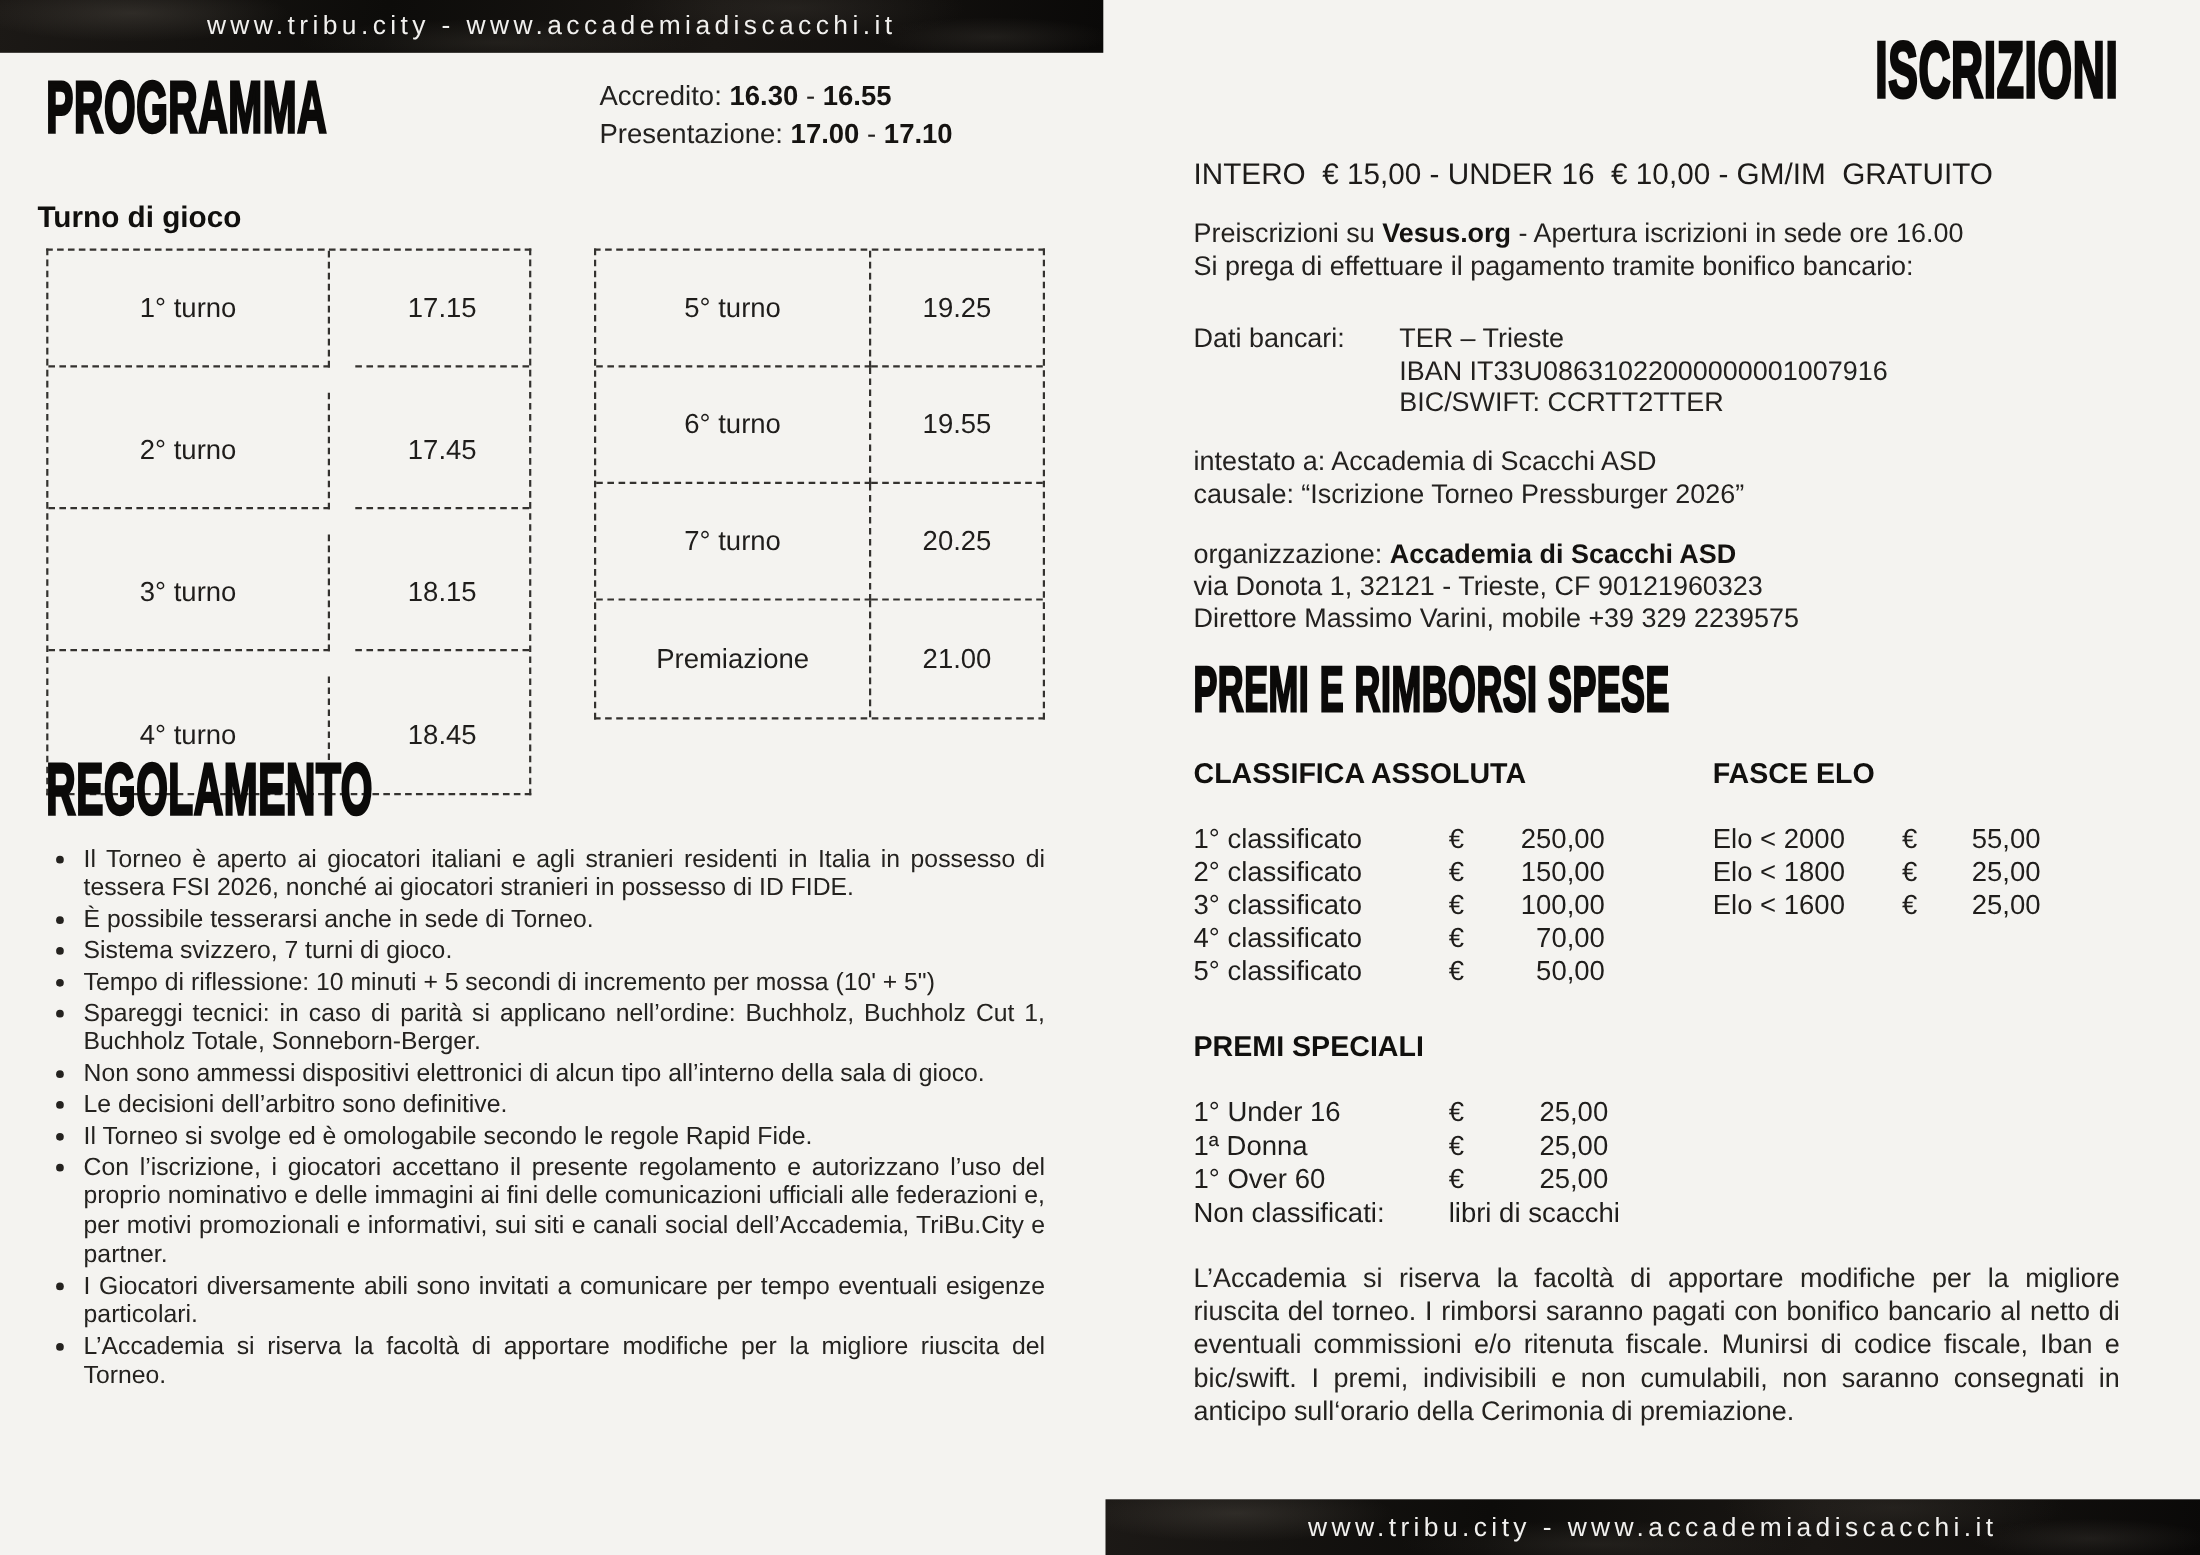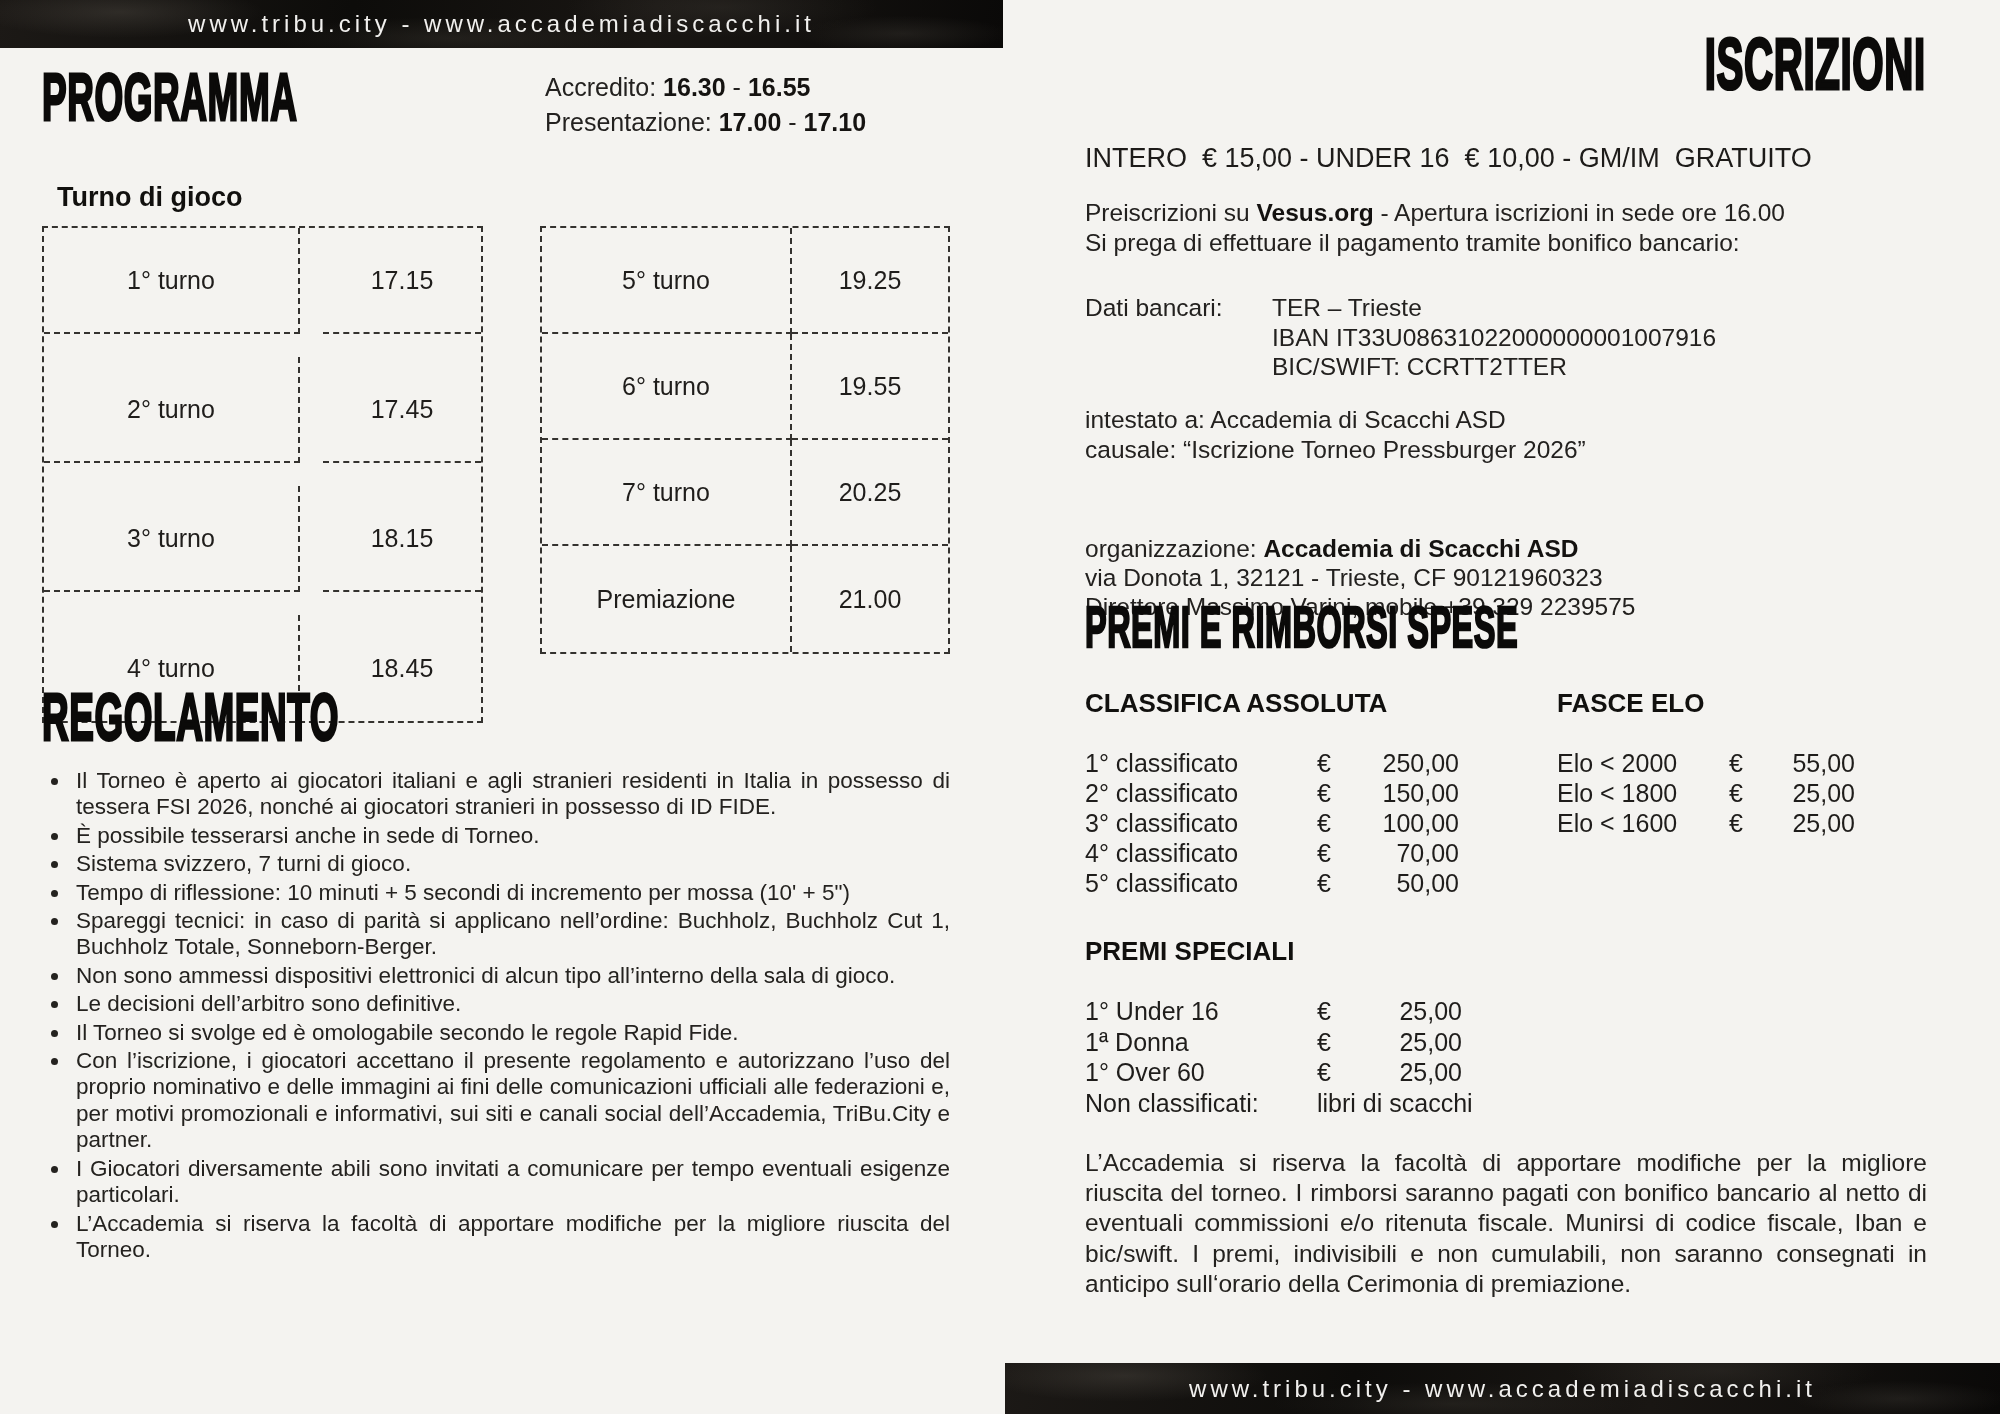--- a/index.html
+++ b/index.html
@@ -35,21 +35,21 @@
     letter-spacing:.015em;
     -webkit-text-stroke:.045em #0b0a09;
   }
   .huge.right-anchor{text-align:right;}
   .huge.right-anchor>span{transform-origin:100% 0;}
 
   
   .sched{position:absolute;left:545px;top:70px;font-size:25px;line-height:35px;color:#23211f;}
   .sched b{font-weight:bold;color:#151311;margin-top:10px;}
   .subhead{position:absolute;font-weight:bold;color:#11100e;}
-  #turno-sub{left:57px;top:182px;font-size:27px;}
+  #turno-sub{left:34px;top:182px;font-size:27px;}
 
   .rtable{position:absolute;display:grid;border:2px dashed #34322f;}
   .rtable .cell{
     border-right:2px dashed #34322f;border-bottom:2px dashed #34322f;
     display:flex;align-items:center;justify-content:center;
     font-size:25px;color:#1f1d1b;
   }
   .rtable .cell.lc{border-right:none;}
   .rtable .cell.lr{border-bottom:none;}
   #table-left{left:42px;top:226px;grid-template-columns:256px 158px;grid-template-rows:repeat(4,106px);gap:23px;}
@@ -66,21 +66,21 @@
 
   
   .rline{position:absolute;color:#23211f;}
   #fees{left:1085px;top:143px;font-size:27px;white-space:pre;color:#1d1b19;}
   #pre-block{left:1085px;top:198px;font-size:24.5px;line-height:29.5px;}
   #pre-block b{font-weight:bold;color:#141210;}
   #bank-block{left:1085px;top:293px;display:flex;font-size:24.5px;}
   #bank-block .bank-label{width:187px;line-height:29px;}
   #bank-block .bank-lines{line-height:29.5px;}
   #intestato-block{left:1085px;top:405px;font-size:24.5px;line-height:29.5px;}
-  #org-block{left:1085px;top:490px;font-size:24.5px;line-height:29px;margin-top:44px;}
+  #org-block{left:1085px;top:490px;font-size:24.5px;line-height:29px;}
   #org-block b{font-weight:bold;color:#141210;}
 
   #classifica-head{left:1085px;top:688px;font-size:26px;}
   #fasce-head{left:1557px;top:688px;font-size:26px;}
   .prize-col{position:absolute;font-size:25px;line-height:30px;color:#1f1d1b;}
   #classifica-rows{left:1085px;top:748px;}
   #fasce-rows{left:1557px;top:748px;}
   #speciali-head{left:1085px;top:936px;font-size:26px;}
   #speciali-rows{left:1085px;top:996px;line-height:30.5px;}
   .prow{display:flex;}

